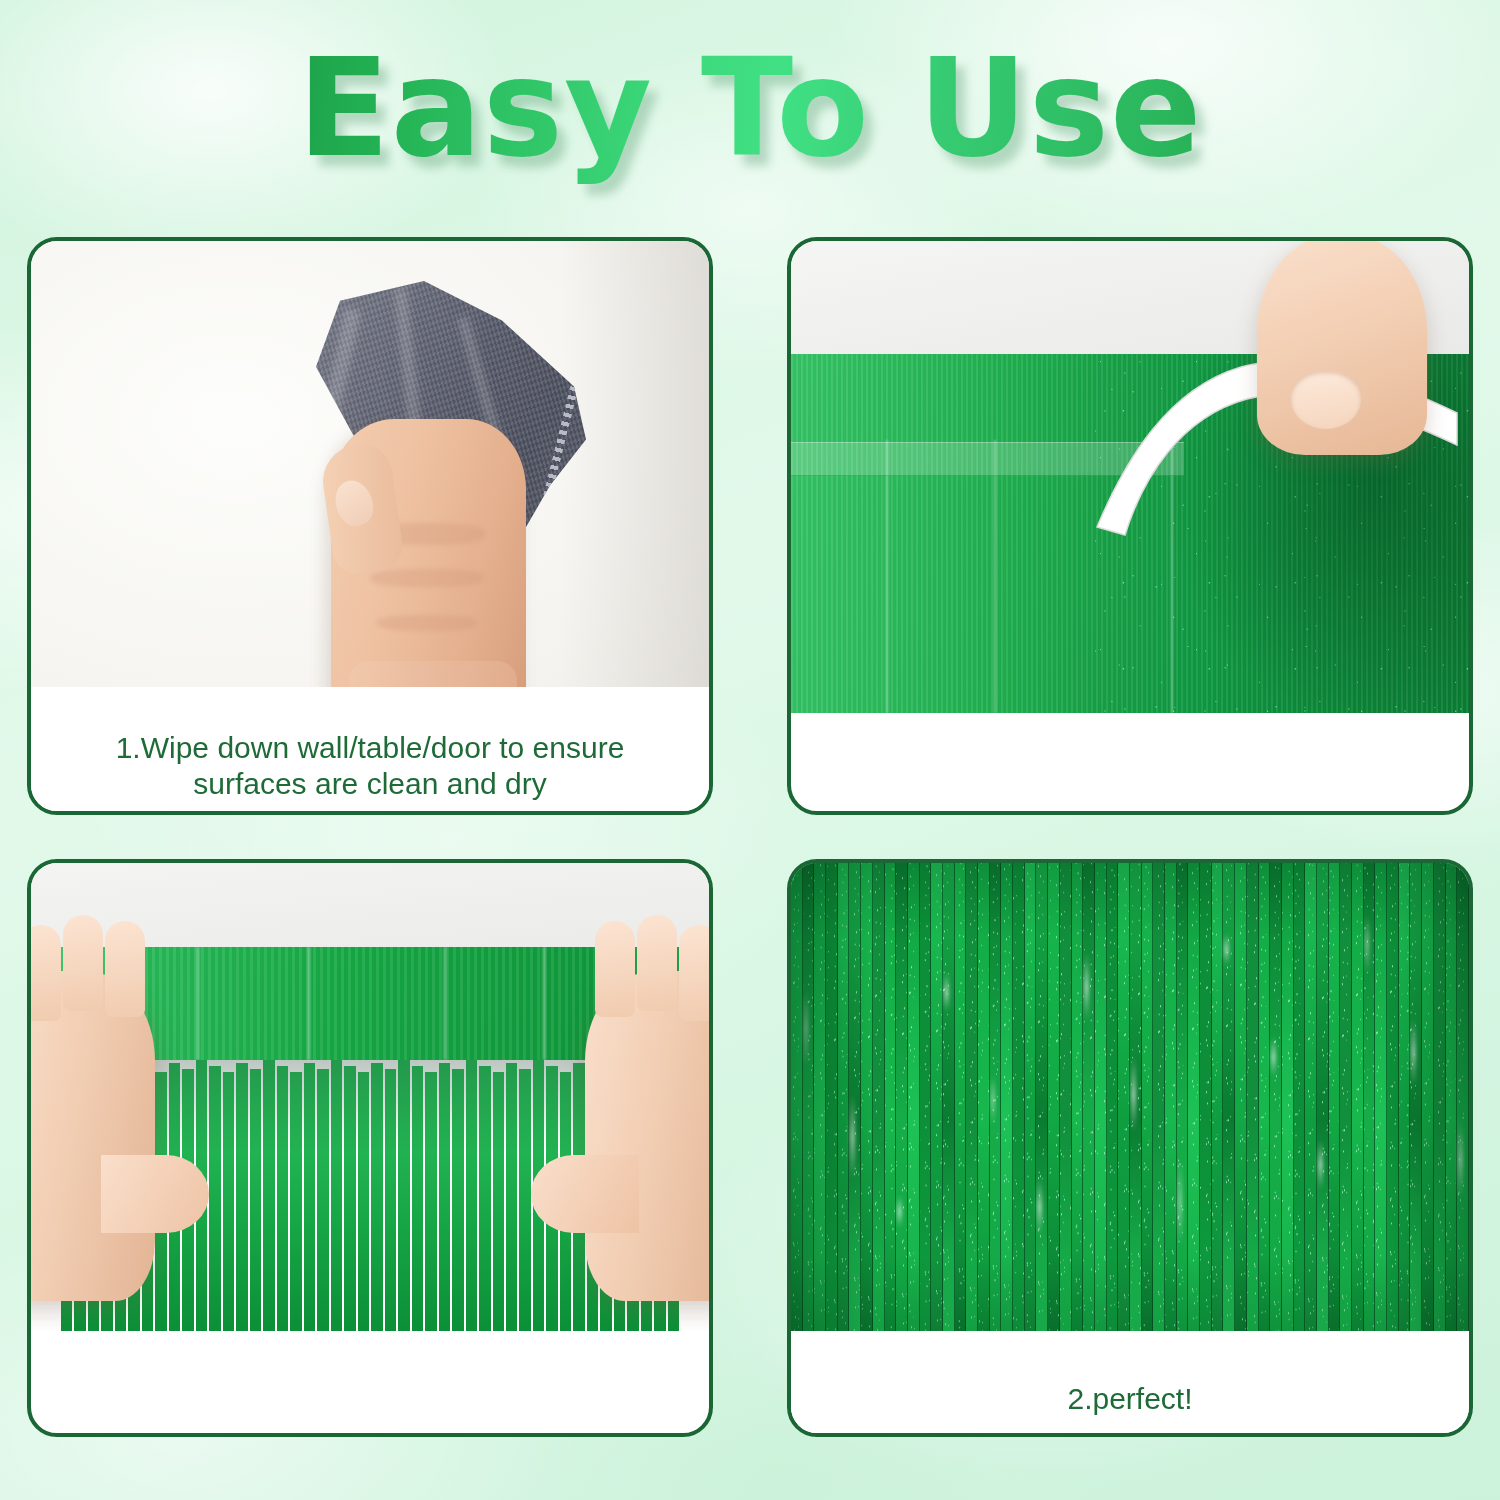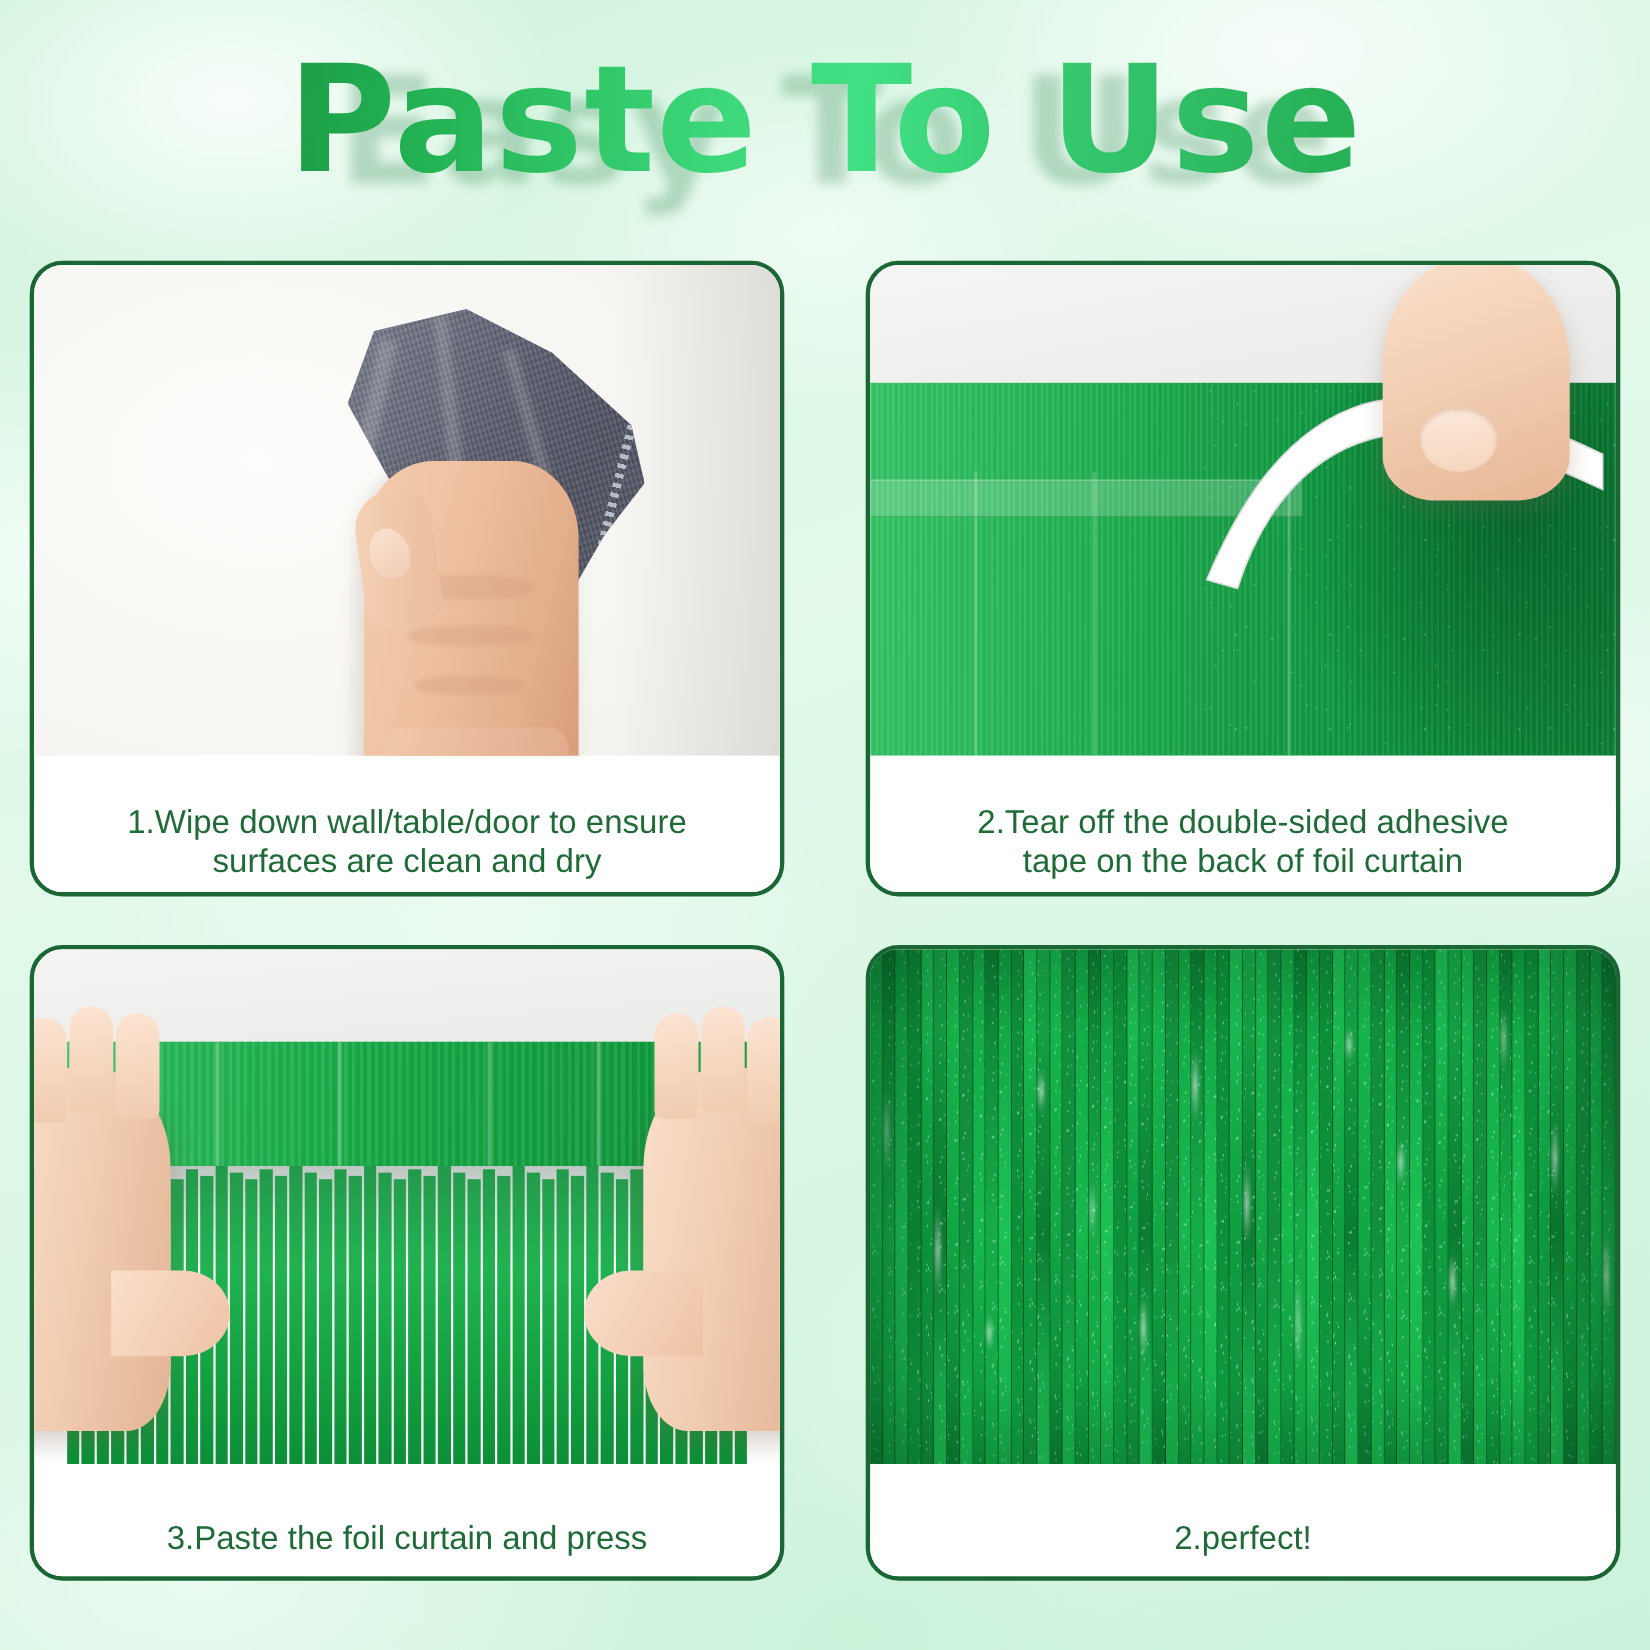--- a/index.html
+++ b/index.html
@@ -320,21 +320,21 @@
     pointer-events:none;
   }
 </style>
 </head>
 <body>
 
 <div id="bg-texture"></div>
 
 <div id="title-wrap">
   <div id="title-shadow">Easy To Use</div>
-  <div id="title-main">Paste To Use</div>
+  <div id="title-main">Easy To Use</div>
 </div>
 
 <div id="panel-grid">
 
   <div class="panel">
     <div class="photo p-photo-tall">
       <div class="wall-bg"></div>
       <div class="wall-shadow-r"></div>
 
       <div class="cloth">
@@ -376,24 +376,20 @@
 
       <svg class="p2-tape" viewBox="0 0 370 195">
         <path d="M6 186 C 34 120, 76 48, 150 26 C 214 8, 300 40, 366 72
                  L 366 104 C 298 72, 216 42, 156 58 C 90 76, 52 136, 34 194 Z" fill="#ffffff" stroke="#dcdcdc" stroke-width="1.5"></path>
       </svg>
 
       <div class="p2-finger">
         <div class="p2-finger-nail"></div>
       </div>
     </div>
-    <div class="caption">
-      <div class="caption-text">2.Tear off the double-sided adhesive
-tape on the back of foil curtain</div>
-    </div>
   </div>
 
   <div class="panel">
     <div class="photo p-photo-short">
       <div class="p3-wall"></div>
 
       <div class="p3-foil-head">
         <div class="p3-head-sheen"></div>
         <div class="p3-head-crease" style="left:22%"></div>
         <div class="p3-head-crease" style="left:40%"></div>
@@ -457,23 +453,20 @@
         <div class="p3-fing" style="left:100px; top:-50px;"></div>
         <div class="p3-thumb"></div>
       </div>
       <div class="p3-hand right">
         <div class="p3-fing" style="right:16px;"></div>
         <div class="p3-fing" style="right:58px; top:-56px;"></div>
         <div class="p3-fing" style="right:100px; top:-50px;"></div>
         <div class="p3-thumb"></div>
       </div>
     </div>
-    <div class="caption">
-      <div class="caption-text">3.Paste the foil curtain and press</div>
-    </div>
   </div>
 
   <div class="panel">
     <div class="photo p-photo-short">
       <div class="p4-curtain" id="p4-curtain">
           <div class="p4-strip" style="background: linear-gradient(rgb(18, 168, 69), rgb(23, 184, 78) 55%, rgb(12, 143, 56));">
             <div class="sparkle" style="background-position: 0px 0px;"></div>
           </div>
           <div class="p4-strip" style="background: linear-gradient(rgb(10, 124, 49), rgb(22, 173, 73) 55%, rgb(18, 168, 69));">
             <div class="sparkle" style="background-position: 13px 19px;"></div>

